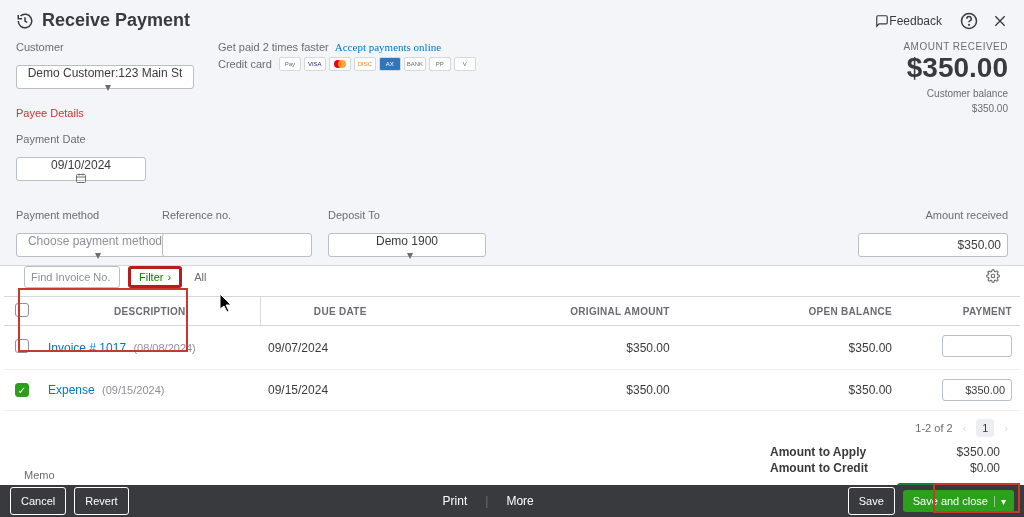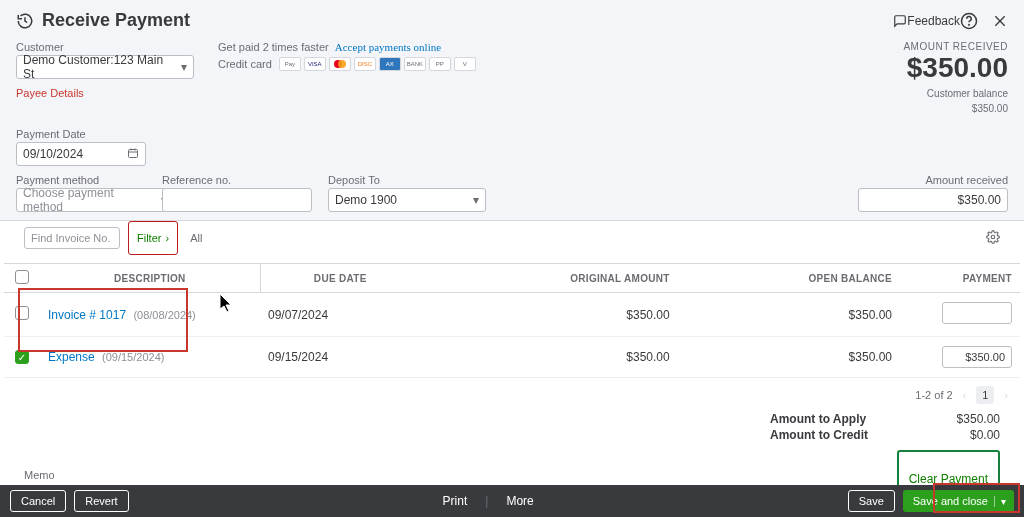--- a/index.html
+++ b/index.html
@@ -21,43 +21,43 @@
     background: #f4f5f8;
   }
   .topbar .title {
     font-size: 18px;
     font-weight: 700;
     margin-left: 8px;
     flex: 0 0 auto;
   }
   .topbar .spacer { flex: 1; }
   .icon-btn { display: inline-flex; align-items: center; cursor: pointer; color: #393a3d; }
-  .feedback { gap: 0; font-size: 12px; }
+  .feedback { margin-right: 18px; gap: 0; font-size: 12px; }
   .help-ic { margin-right: 14px; }
   .section1 {
     padding: 4px 16px 8px 16px;
     display: flex;
     align-items: flex-start;
     gap: 24px;
     background: #f4f5f8;
   }
-  .field-block { display: flex; flex-direction: column; gap: 2px; }
+  .field-block { display: flex; flex-direction: column; gap: 12px; }
   .field-label { font-size: 11px; color: #6b6c72; }
   .select-box, .input-box {
     border: 1px solid #babec5;
     background: #fff;
     border-radius: 3px;
     height: 24px;
     display: flex;
     align-items: center;
     padding: 0 6px;
     font-size: 12px;
     color: #393a3d;
   }
-  .select-box { justify-content: space-between; }
+  .select-box { justify-content: space-between; flex-direction: column; }
   .select-box .chev { color: #6b6c72; font-size: 12px; padding-left: 6px; }
   .payee { color: #c9382d; font-size: 11px; margin-top: 6px; cursor: pointer; }
   .promo { font-size: 11px; color: #6b6c72; }
   .promo .link { color: #0077c5; cursor: pointer; font-family: Liberation Serif, serif; }
   .cc-row { display: flex; gap: 3px; align-items: center; margin-top: 4px; justify-content: center; }
   .cc-chip {
     width: 22px; height: 14px; border: 1px solid #d4d7dc;
     border-radius: 2px; background: #fff; font-size: 6px;
     display: flex; align-items: center; justify-content: center;
     color: #6b6c72;
@@ -81,22 +81,22 @@
   .table-area { background: #fff; }
   .tx-head {
     padding: 10px 16px 6px 24px;
     font-size: 12px; font-weight: 700;
   }
   .filter-row {
     display: flex; align-items: center; gap: 8px; padding: 0 16px 8px 24px;
   }
   .filter-row .input-box { width: 96px; height: 22px; font-size: 11px; color: #8d9096; }
   .filter-btn {
-    border: 1px solid #b91c1c; color: #108000; background: #fff;
-    height: 34px; border-radius: 3px; padding: 0 8px; font-size: 11px;
+    border: 3px solid #b91c1c; color: #108000; background: #fff;
+    height: 22px; border-radius: 3px; padding: 0 8px; font-size: 11px;
     display: flex; align-items: center; gap: 4px; cursor: pointer;
   }
   .all-lbl { font-size: 11px; color: #6b6c72; margin-left: 4px; }
   .gear-right { margin-left: auto; color: #6b6c72; padding-right: 8px; cursor: pointer; }
   table.tx {
     width: calc(100% - 8px);
     border-collapse: collapse;
     margin: 0 4px 0 4px;
   }
   table.tx th {
@@ -153,21 +153,21 @@
     font-size: 11px; color: #6b6c72;
   }
   .footer {
     position: absolute; bottom: 0; left: 0; right: 0;
     height: 32px; background: #393a3d;
     display: flex; align-items: center; padding: 0 10px; gap: 8px;
     color: #fff; font-size: 12px;
   }
   .fbtn {
     border: 1px solid #fff; border-radius: 3px; background: transparent;
-    color: #fff; height: 22px; padding: 0 10px; font-size: 11px;
+    color: #fff; height: 28px; padding: 0 10px; font-size: 11px;
     display: flex; align-items: center; cursor: pointer;
   }
   .fcenter { flex: 1; display: flex; gap: 18px; justify-content: center; }
   .flink { cursor: pointer; }
   .save-close {
     background: #2ca01c; border: none; color: #fff; border-radius: 3px;
     height: 22px; padding: 0 8px 0 10px; font-size: 11px;
     display: flex; align-items: center; gap: 6px; cursor: pointer;
   }
   .save-close .dd { border-left: 1px solid rgba(255,255,255,.5); padding-left: 6px; font-size: 10px; }

